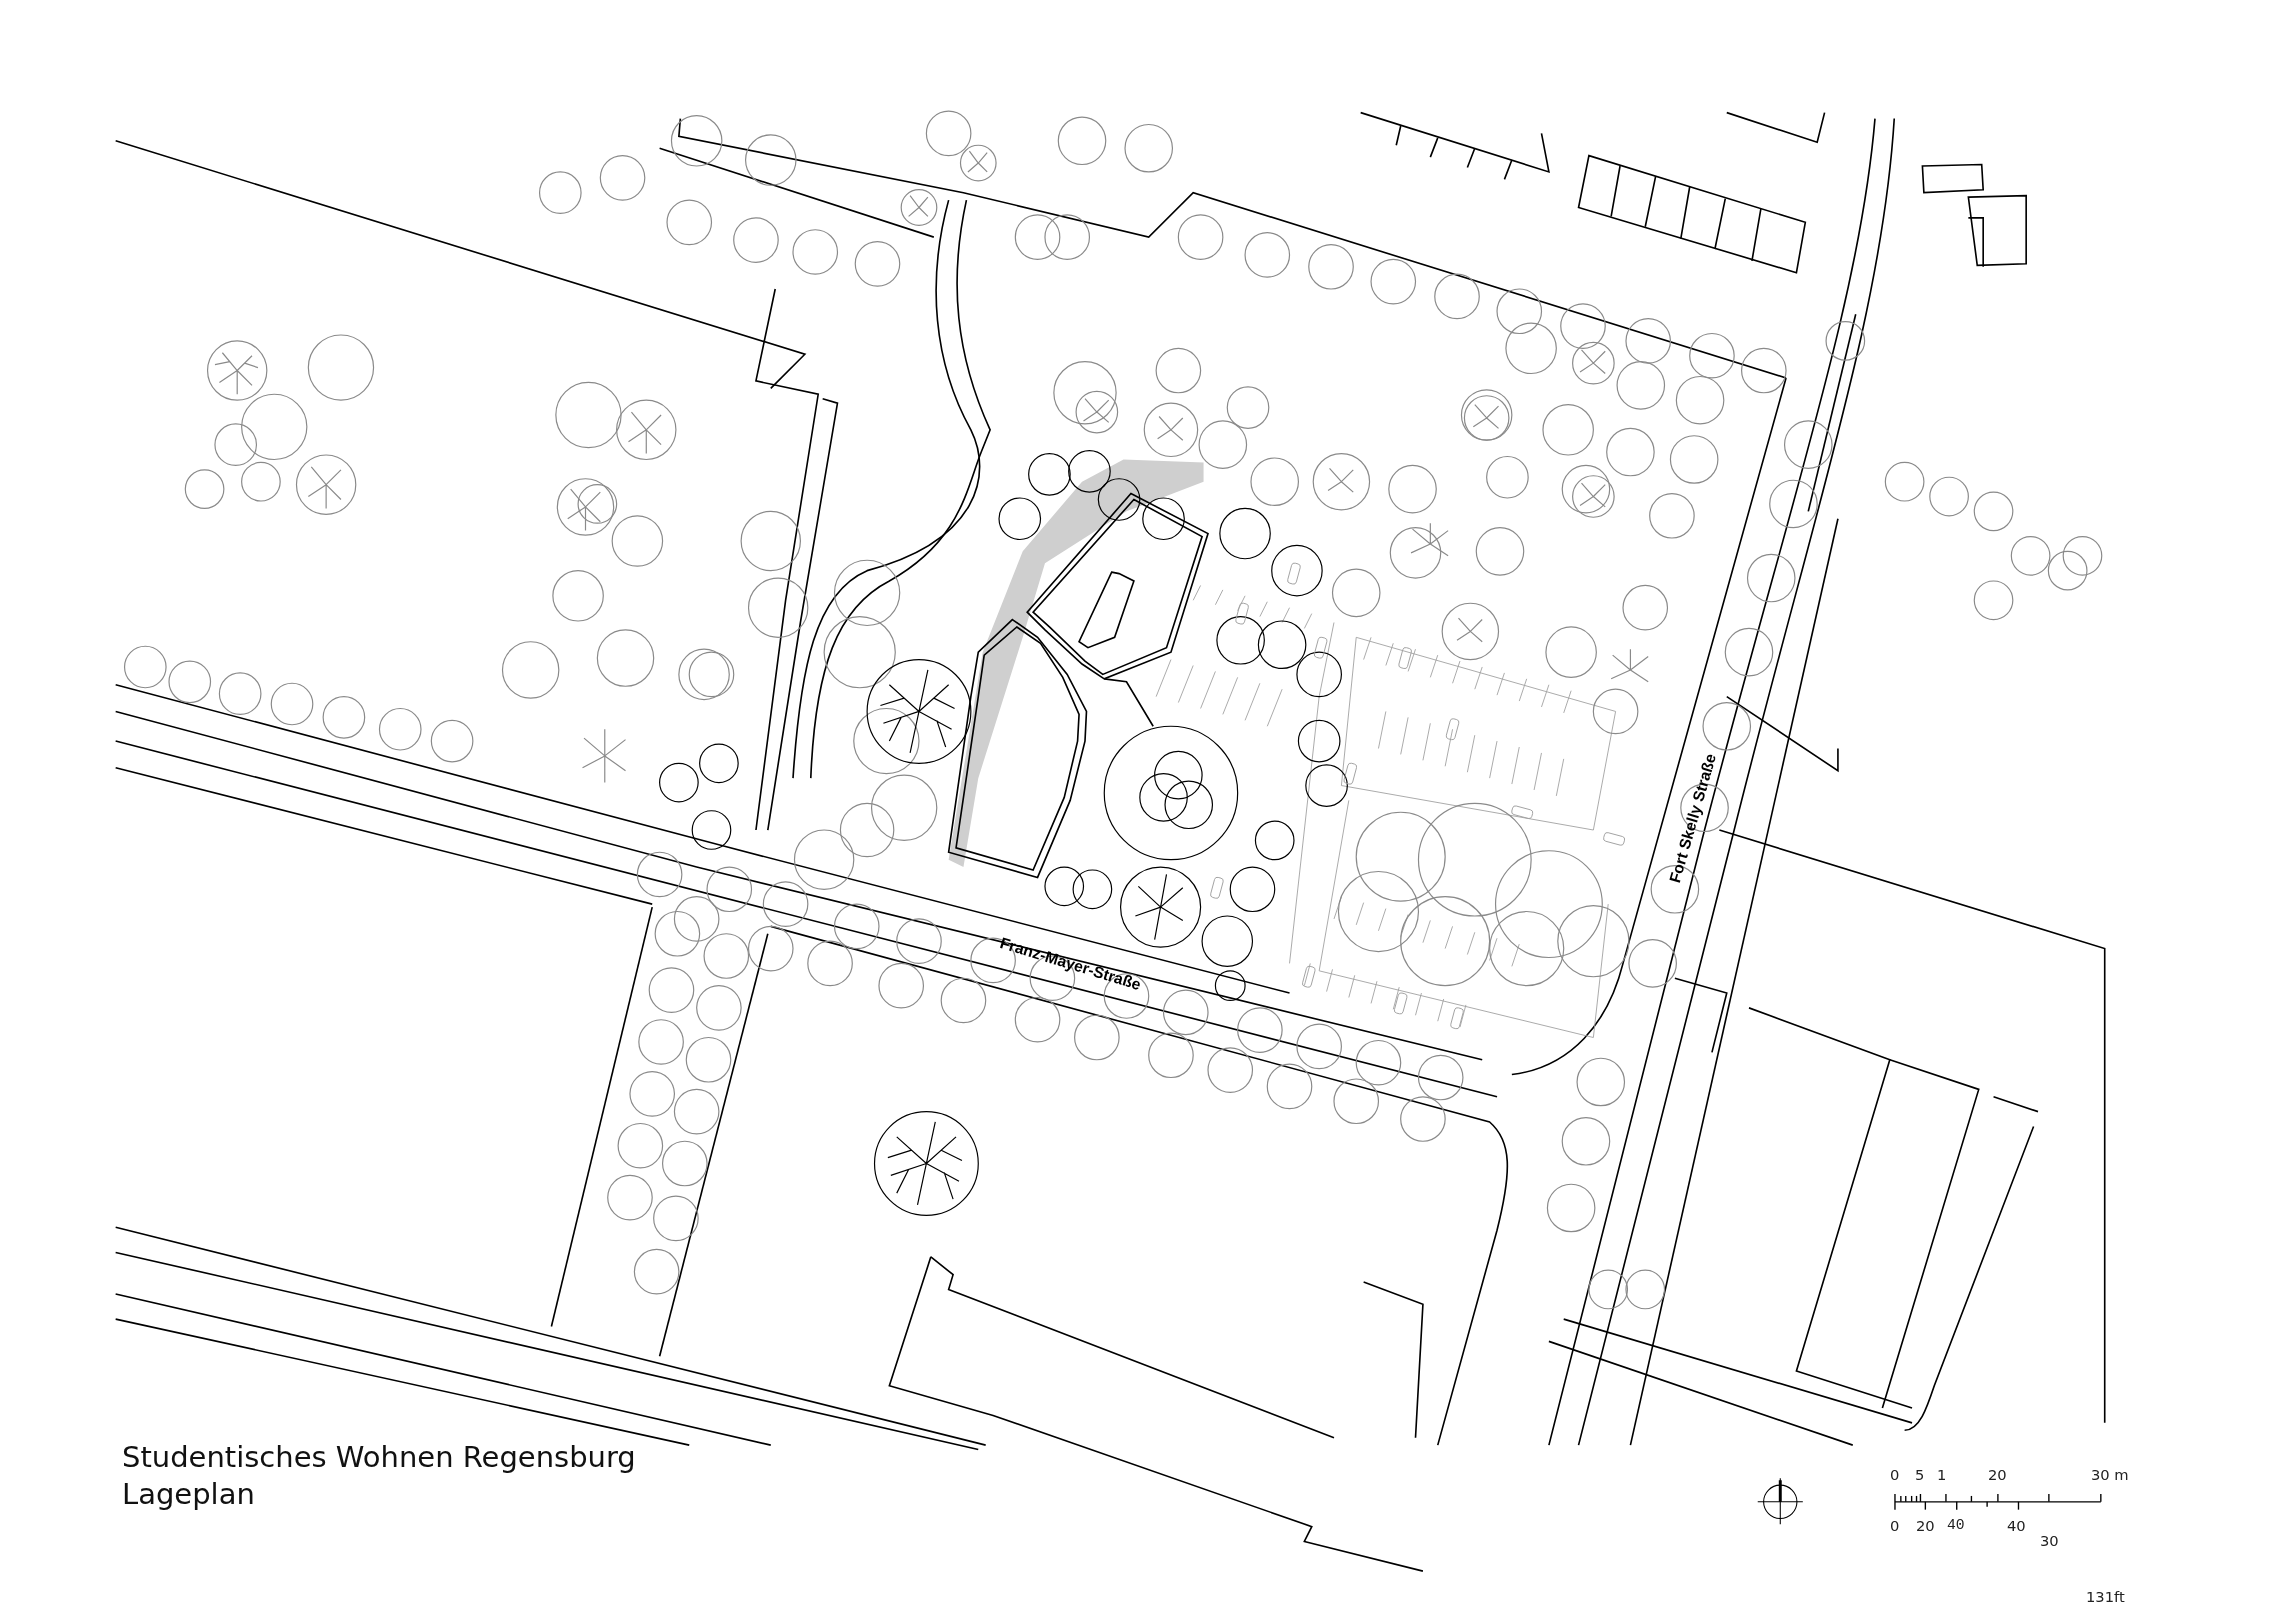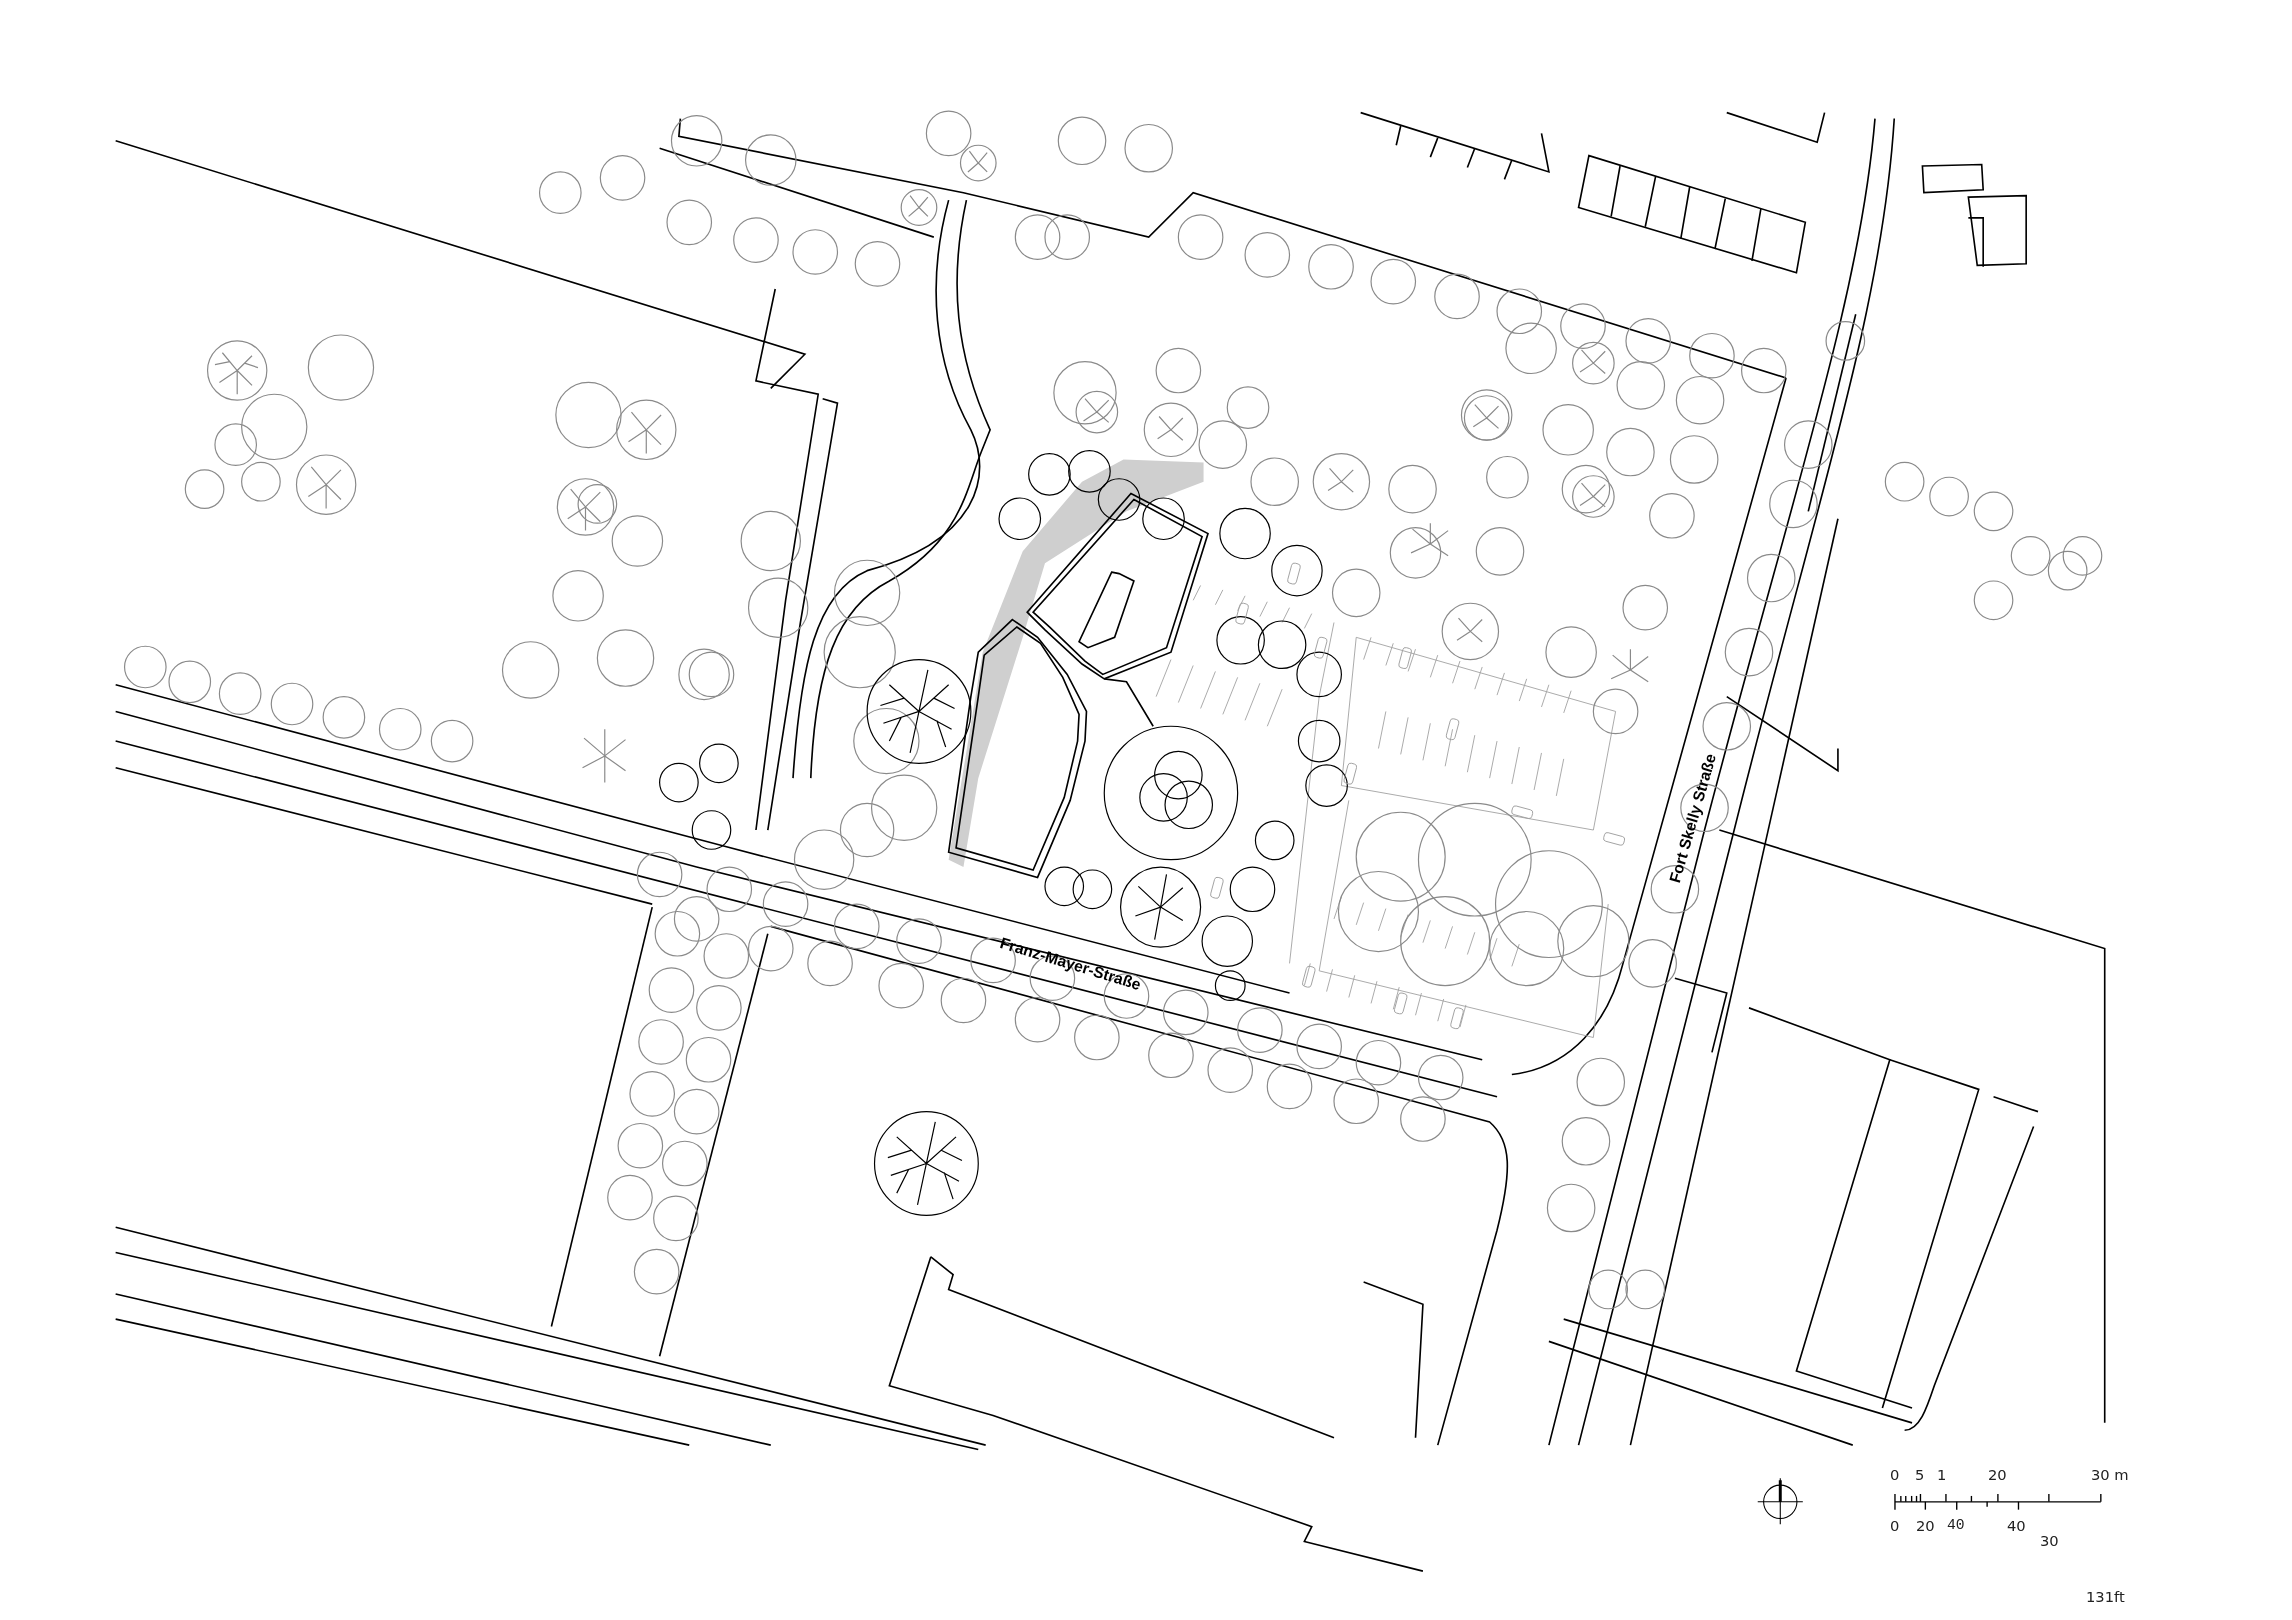--- a/index.html
+++ b/index.html
@@ -407,14 +407,16 @@
 </div>
 <div>
   <span class="scale-lbl" style="left:1890px;top:1517px;">0</span>
   <span class="scale-lbl" style="left:1916px;top:1517px;">20</span>
   <span class="scale-lbl" style="left:1947px;top:1517px;font-family:Liberation Mono, monospace;">40</span>
   <span class="scale-lbl" style="left:2007px;top:1517px;">40</span>
   <span class="scale-lbl" style="left:2086px;top:1588px;">131ft</span>
 </div>
 
 <div class="title-block">
+  <div>Studentisches Wohnen Regensburg</div>
+  <div>Lageplan</div>
 </div>
 
 
 </body></html>

